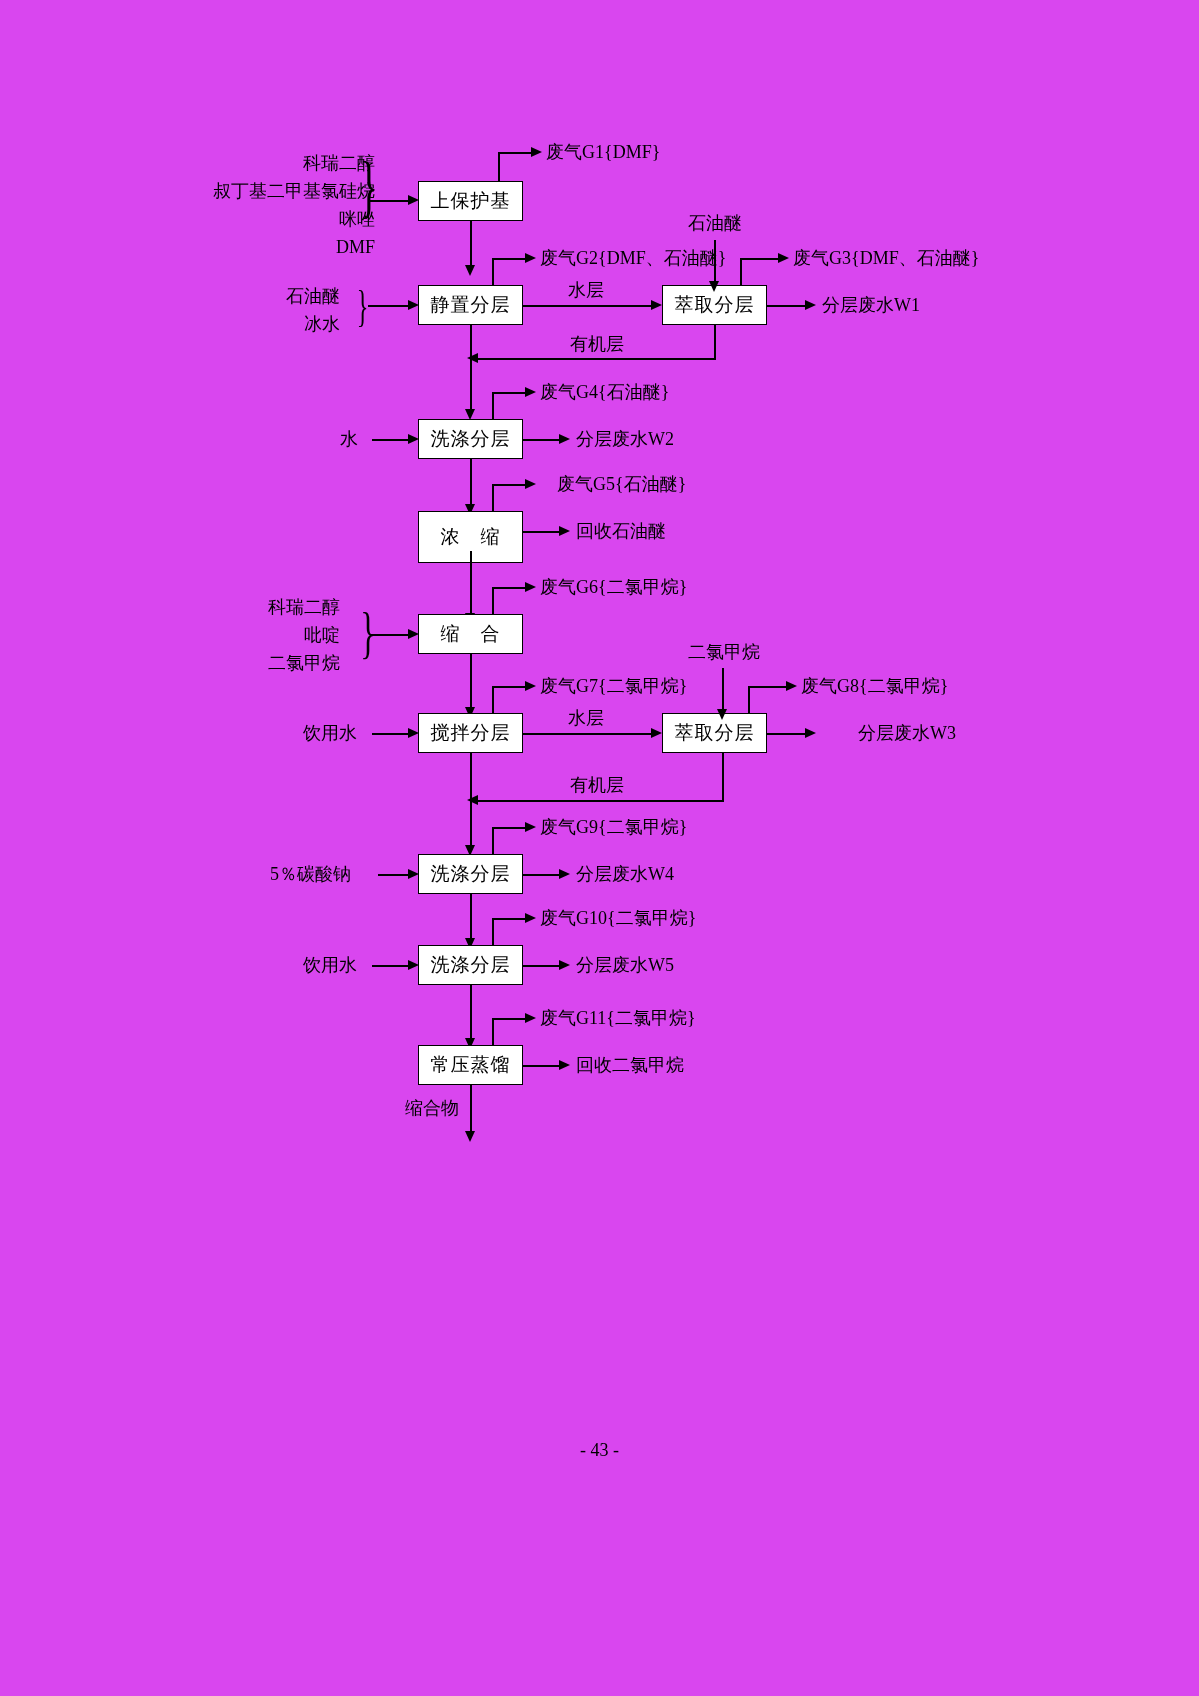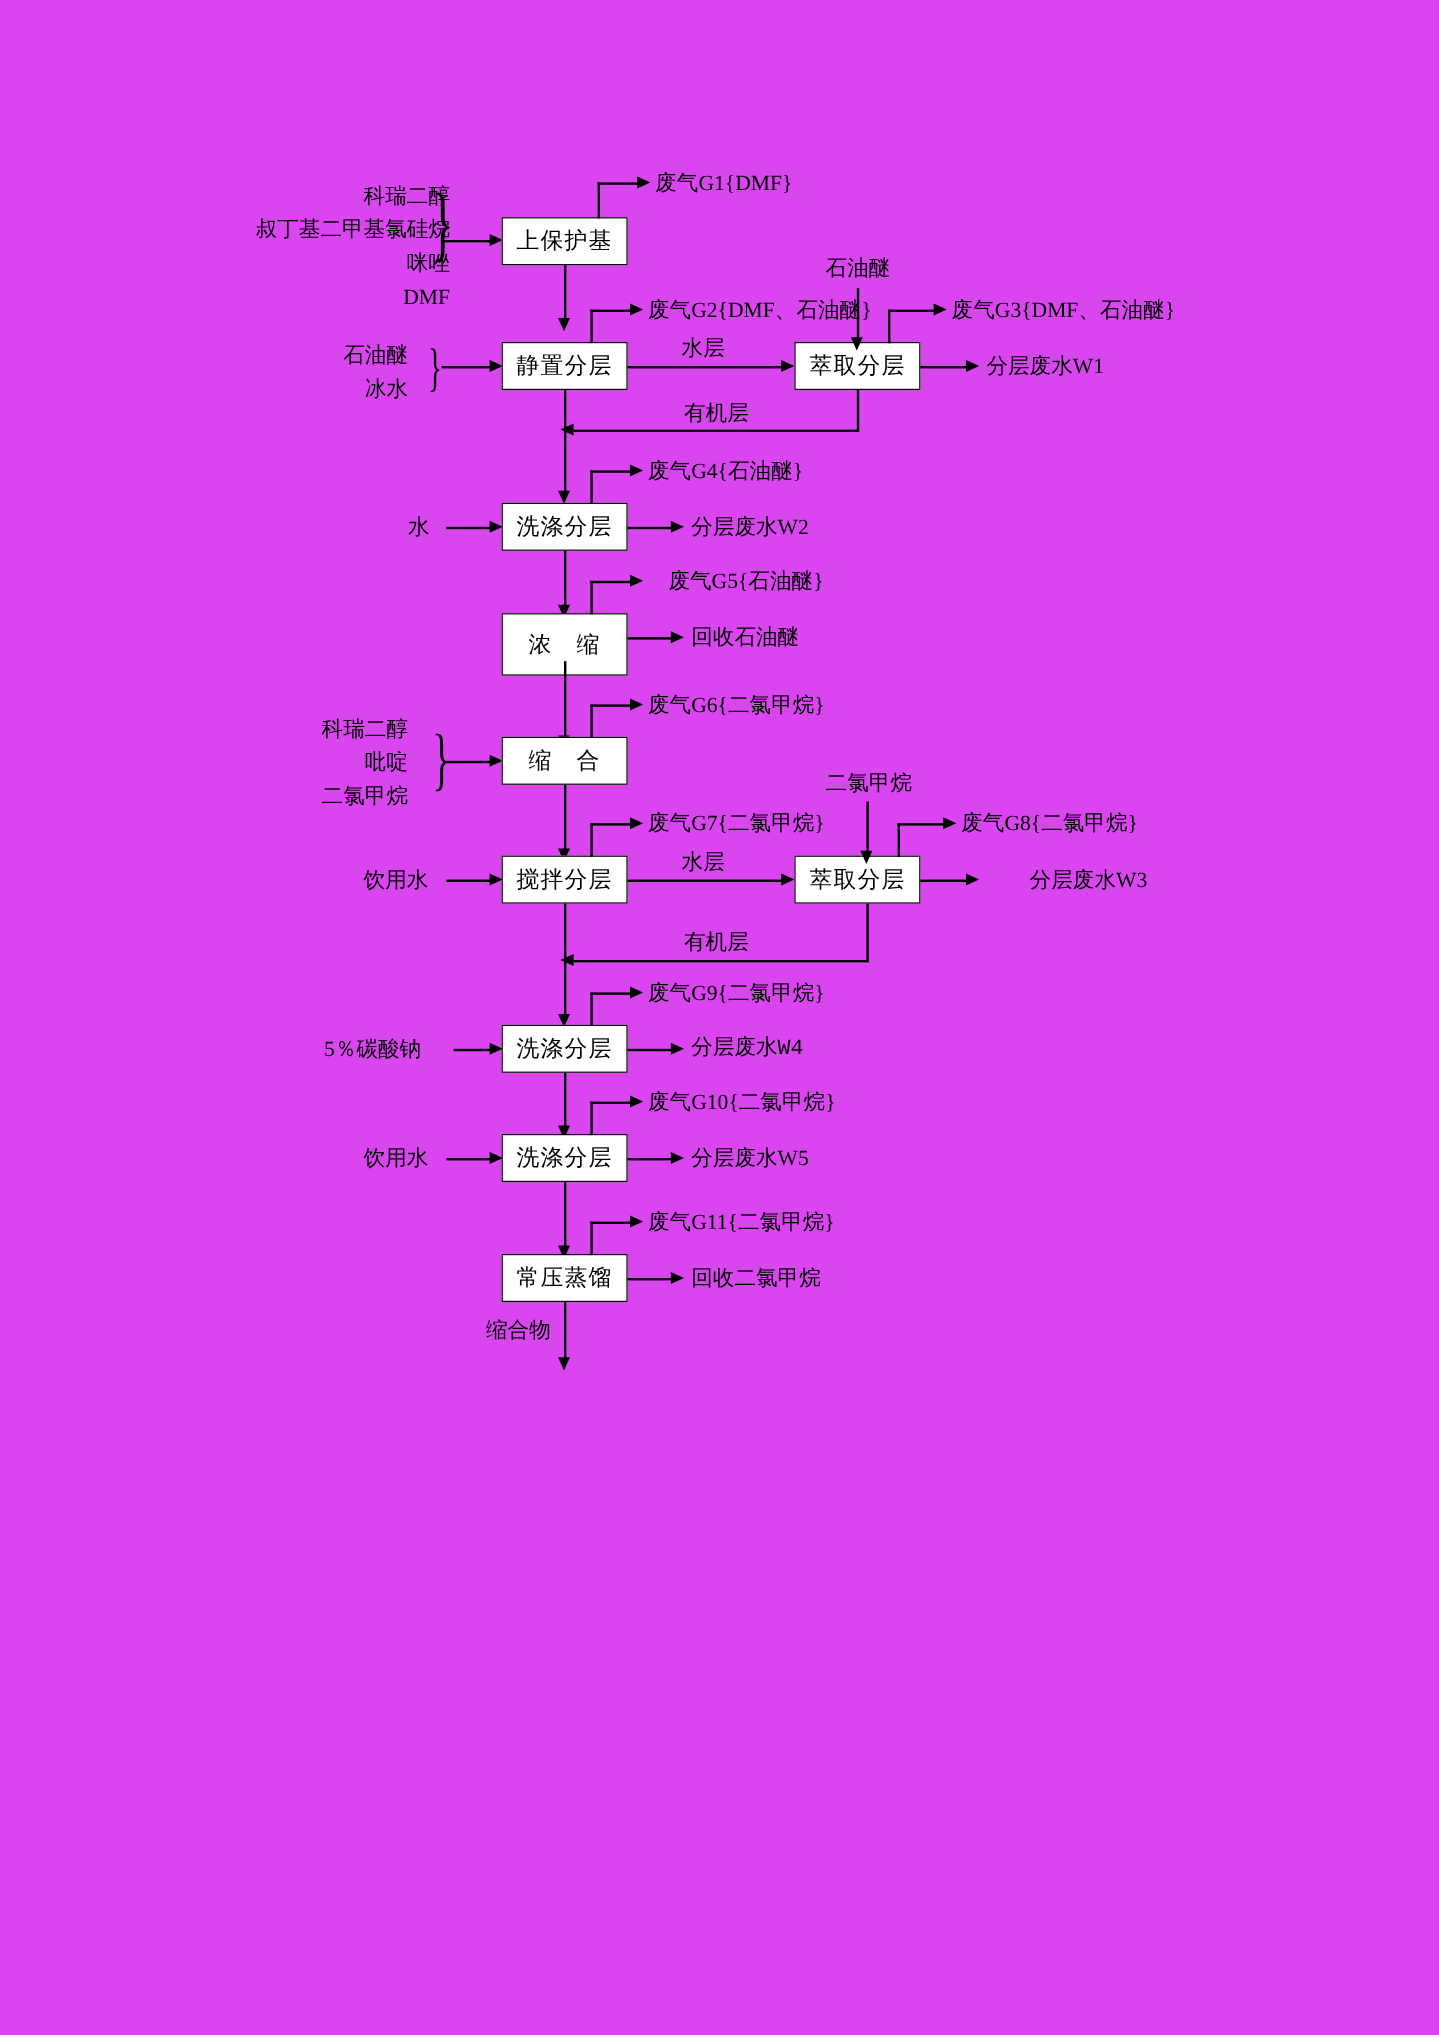--- a/index.html
+++ b/index.html
@@ -259,21 +259,21 @@
   <div class="ln h" style="left:378px; top:874px; width:32px;"></div>
   <div class="arw r" style="left:408px; top:869px;"></div>
 
   <div class="ln v" style="left:492px; top:827px; height:28px;"></div>
   <div class="ln h" style="left:492px; top:827px; width:35px;"></div>
   <div class="arw r" style="left:525px; top:822px;"></div>
   <div class="lbl" style="left:540px; top:816px;">废气G9{二氯甲烷}</div>
 
   <div class="ln h" style="left:523px; top:874px; width:38px;"></div>
   <div class="arw r" style="left:559px; top:869px;"></div>
-  <div class="lbl" style="left:576px; top:863px;font-family:Liberation Mono, monospace;">分层废水W4</div>
+  <div class="lbl" style="left:576px; top:863px;">分层废水W4</div>
 
   <div class="ln v" style="left:470px; top:894px; height:48px;"></div>
   <div class="arw d" style="left:465px; top:938px;"></div>
 
   <div class="node" style="left:418px; top:945px; width:105px; height:40px;">
     <span>洗涤分层</span>
   </div>
   <div class="lbl" style="left:303px; top:954px;">饮用水</div>
   <div class="ln h" style="left:372px; top:965px; width:38px;"></div>
   <div class="arw r" style="left:408px; top:960px;"></div>
@@ -300,14 +300,15 @@
   <div class="lbl" style="left:540px; top:1007px;">废气G11{二氯甲烷}</div>
 
   <div class="ln h" style="left:523px; top:1065px; width:38px;"></div>
   <div class="arw r" style="left:559px; top:1060px;"></div>
   <div class="lbl" style="left:576px; top:1054px;">回收二氯甲烷</div>
 
   <div class="ln v" style="left:470px; top:1085px; height:50px;"></div>
   <div class="arw d" style="left:465px; top:1131px;"></div>
   <div class="lbl" style="left:405px; top:1097px;">缩合物</div>
 
+  <div class="footer" style="top:1440px;">- 43 -</div>
 
 </div>
 
 </body></html>

